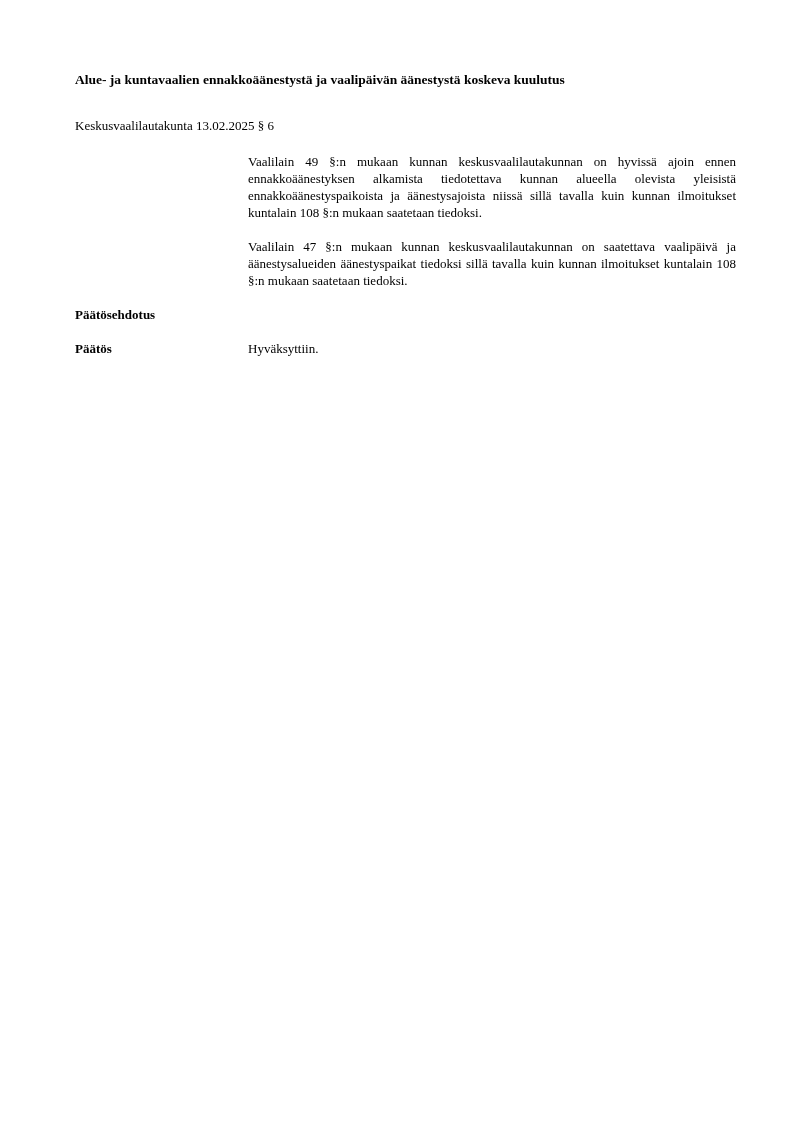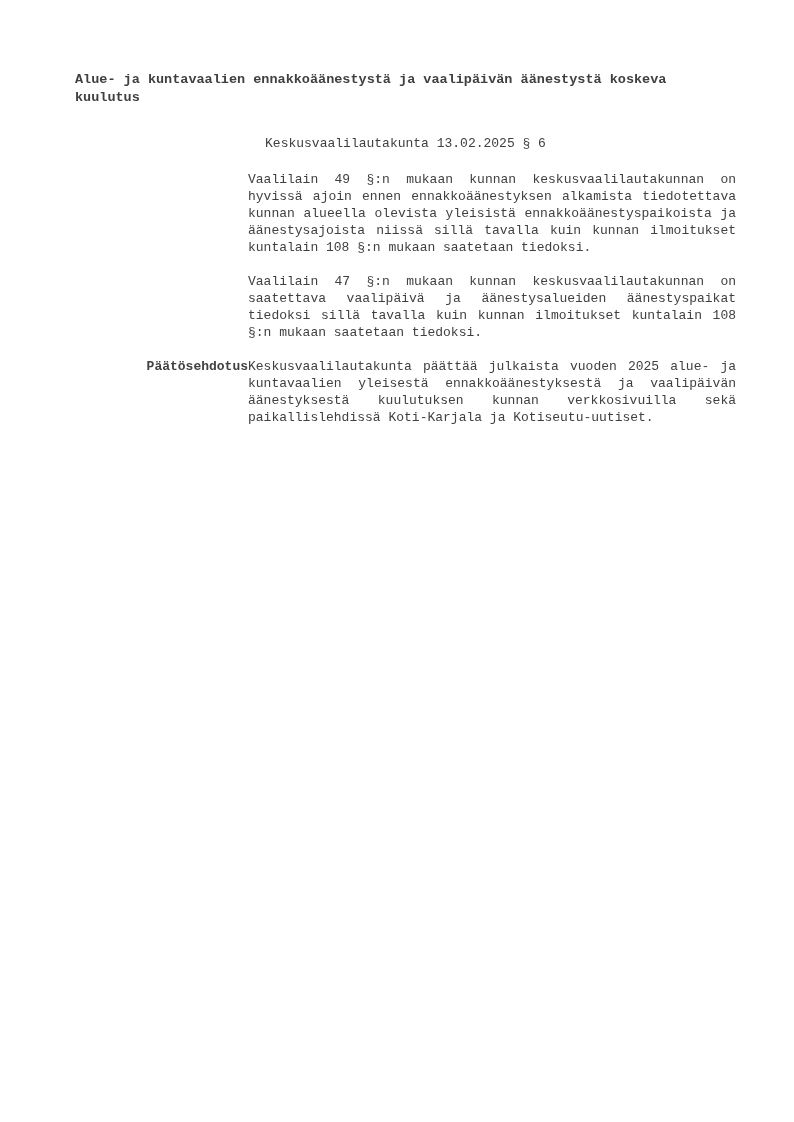--- a/index.html
+++ b/index.html
@@ -5,50 +5,48 @@
   html, body {
     margin: 0;
     padding: 0;
     background: #ffffff;
   }
   .page {
     position: relative;
     width: 794px;
     height: 1122px;
     background: #ffffff;
-    font-family: Liberation Mono, monospace;
+    font-family: Liberation Serif, serif;
     font-size: 13px;
     line-height: 17px;
-    color: #404040;
+    color: #000000;
     box-sizing: border-box;
     padding: 71px 58px 40px 75px;
     overflow: hidden;
   }
   .doc-title {
     font-weight: bold;
     font-size: 13.5px;
     line-height: 18px;
     margin: 0 0 28px 0;
   }
   .doc-header {
     margin: 0 0 19px 0;
   }
   .doc-header div {
-    margin: 12px;
-    text-align: center;
+    margin: 0;
   }
   .row {
     display: grid;
     grid-template-columns: 173px 1fr;
     column-gap: 0;
     margin: 16px 0 17px 0;
   }
   .row .label {
     font-weight: bold;
-    text-align: right;
   }
   .row .content p {
     margin: 0 0 17px 0;
     text-align: justify;
   }
   .row .content p:last-child {
     margin-bottom: 0;
   }
 </style>
 </head>
@@ -65,19 +63,22 @@
   <div class="row">
     <div class="label"></div>
     <div class="content">
       <p>Vaalilain 49 §:n mukaan kunnan keskusvaalilautakunnan on hyvissä ajoin ennen ennakkoäänestyksen alkamista tiedotettava kunnan alueella olevista yleisistä ennakkoäänestyspaikoista ja äänestysajoista niissä sillä tavalla kuin kunnan ilmoitukset kuntalain 108 §:n mukaan saatetaan tiedoksi.</p>
       <p>Vaalilain 47 §:n mukaan kunnan keskusvaalilautakunnan on saatettava vaalipäivä ja äänestysalueiden äänestyspaikat tiedoksi sillä tavalla kuin kunnan ilmoitukset kuntalain 108 §:n mukaan saatetaan tiedoksi.</p>
     </div>
   </div>
 
   <div class="row">
     <div class="label">Päätösehdotus</div>
+  </div>
+
+  <div class="row">
+    <div class="label">Päätös</div>
     <div class="content">
-      <p>Keskusvaalilautakunta päättää julkaista vuoden 2025 alue- ja kuntavaalien yleisestä ennakkoäänestyksestä ja vaalipäivän äänestyksestä kuulutuksen kunnan verkkosivuilla sekä paikallislehdissä Koti-Karjala ja Kotiseutu-uutiset.</p>
+      <p>Hyväksyttiin.</p>
     </div>
   </div>
-
 
 </div>
 
 </body></html>

